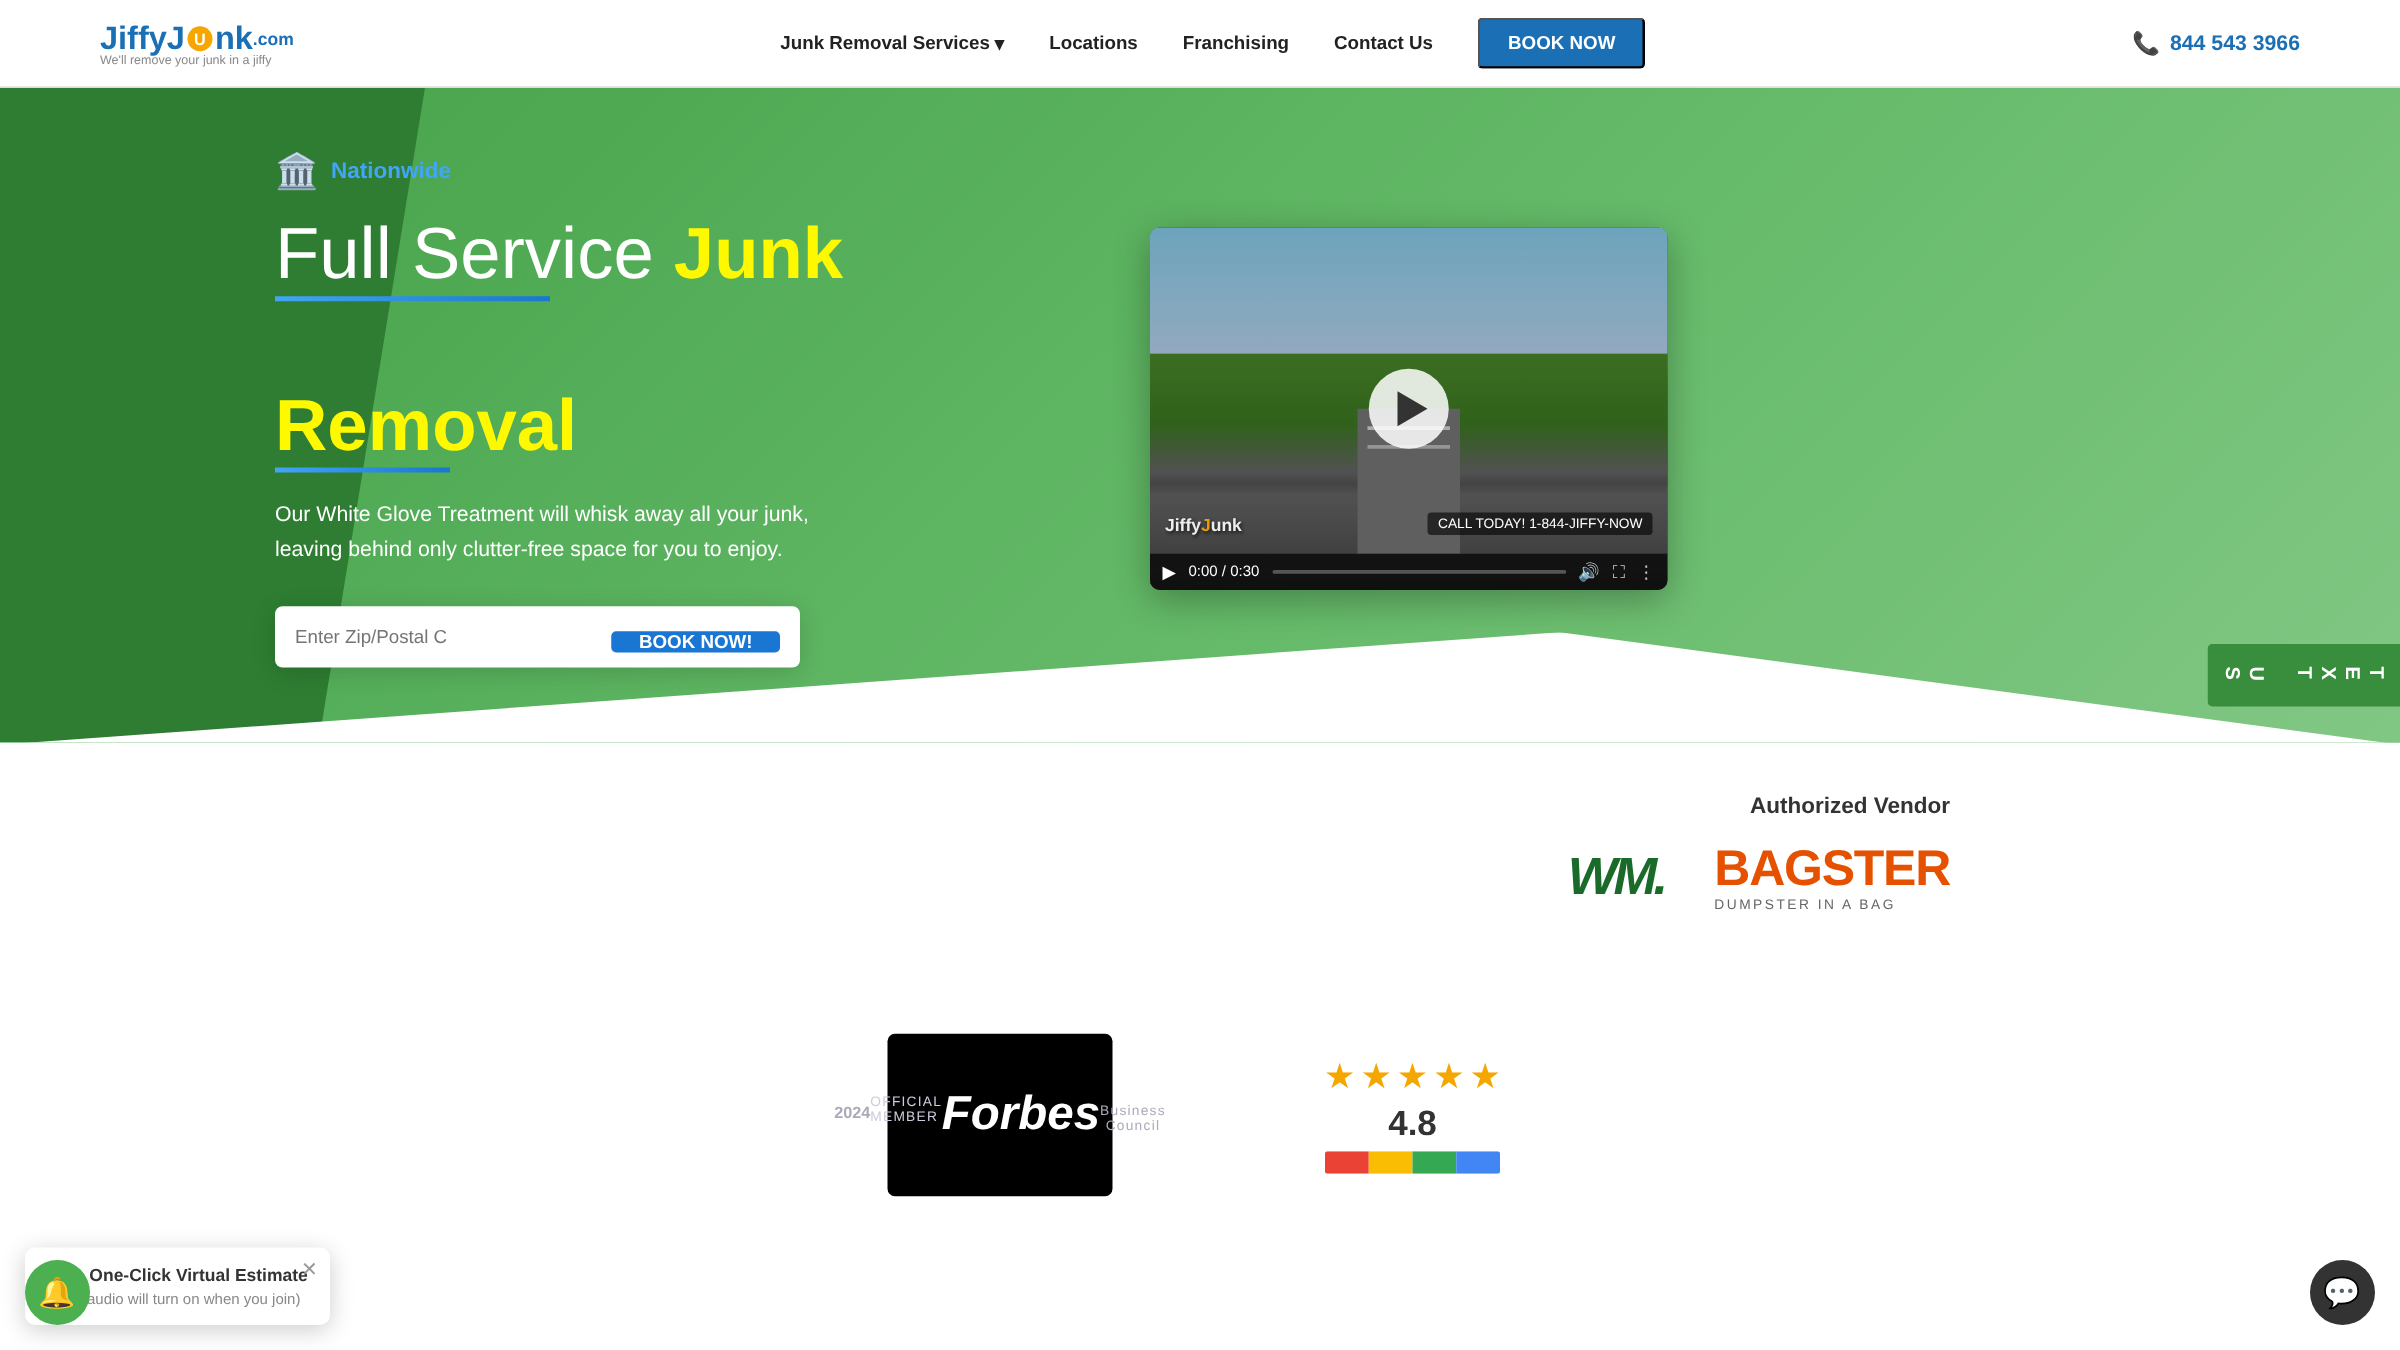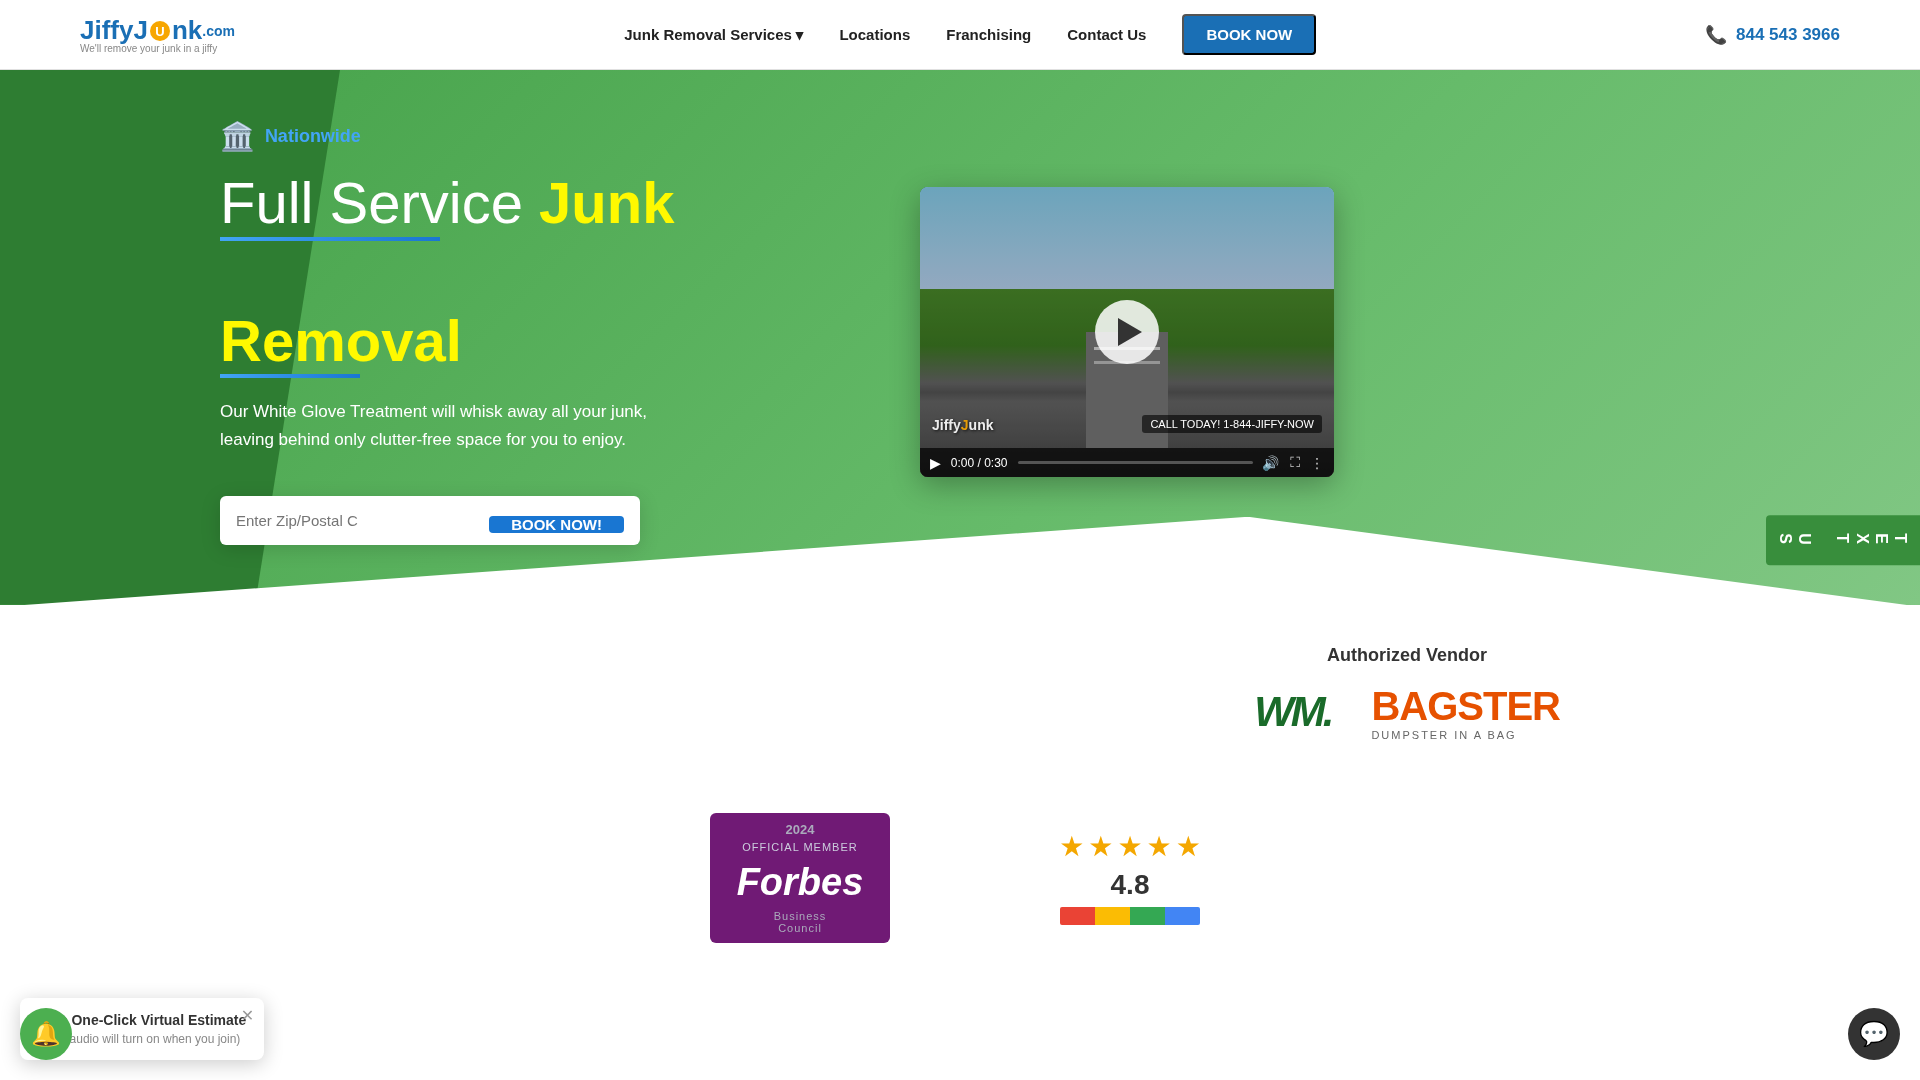--- a/index.html
+++ b/index.html
@@ -105,21 +105,21 @@
       width: 140px;
       height: 4px;
       background: linear-gradient(90deg, #42a5f5, #1976d2);
       margin-top: 2px;
       margin-bottom: 8px;
     }
     .hero-desc {
       color: #fff;
       font-size: 17px;
       line-height: 1.6;
-      margin-bottom: 43px;
+      margin-bottom: 32px;
       max-width: 480px;
     }
     .booking-form {
       display: flex;
       gap: 0;
       background: #fff;
       border-radius: 6px;
       padding: 12px 16px;
       width: 420px;
       align-items: flex-end;
@@ -286,24 +286,24 @@
       display: flex;
       justify-content: center;
       gap: 160px;
       align-items: center;
     }
 
     
     .forbes-badge {
       width: 180px;
       height: 130px;
-      background: #701a75;
+      background: #000000;
       border-radius: 6px;
       display: flex;
-      flex-direction: column;
+      flex-direction: row;
       align-items: center;
       justify-content: center;
       padding: 16px;
     }
     .forbes-year { color: #aab; font-size: 13px; font-weight: 600; margin-bottom: 4px; }
     .forbes-official { color: #ccd; font-size: 11px; letter-spacing: 1px; margin-bottom: 8px; }
     .forbes-logo { font-size: 38px; font-weight: 900; color: #fff; font-style: italic; }
     .forbes-council { color: #aab; font-size: 11px; letter-spacing: 1px; margin-top: 6px; }
 
     
@@ -517,21 +517,21 @@
       </div>
     </div>
   </div>
 </section>
 
 <div class="text-us-btn">
   T<br>E<br>X<br>T<br><br>U<br>S
 </div>
 
 <section class="authorized-section">
-  <div style="text-align:center;margin-bottom:12px;">
+  <div style="text-align:right;margin-bottom:37px;">
     <div class="authorized-label">Authorized Vendor</div>
     <div class="vendor-logos">
 
       <div class="wm-logo-container">
         <span style="font-size:42px;font-weight:900;color:#1a6b2a;letter-spacing:-3px;font-style:italic;">WM.</span>
       </div>
 
       <div class="bagster-container">
         <span class="bagster-brand">BAGSTER</span>
         <span class="bagster-tagline">DUMPSTER IN A BAG</span>

